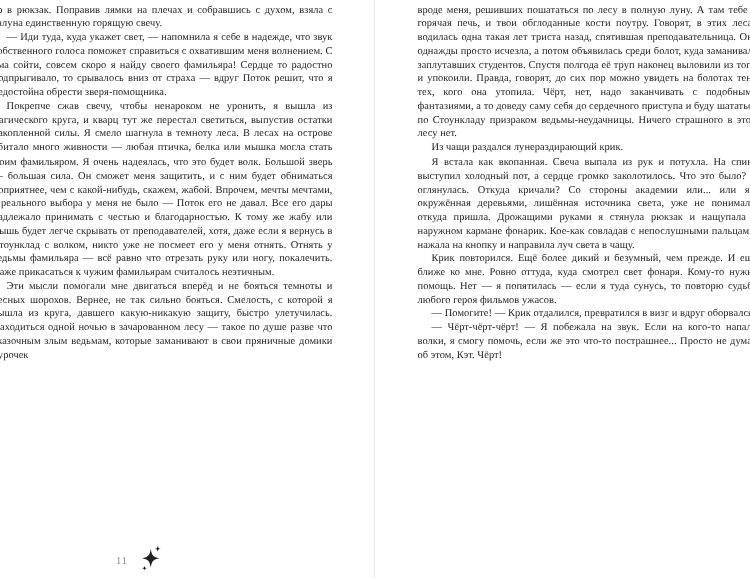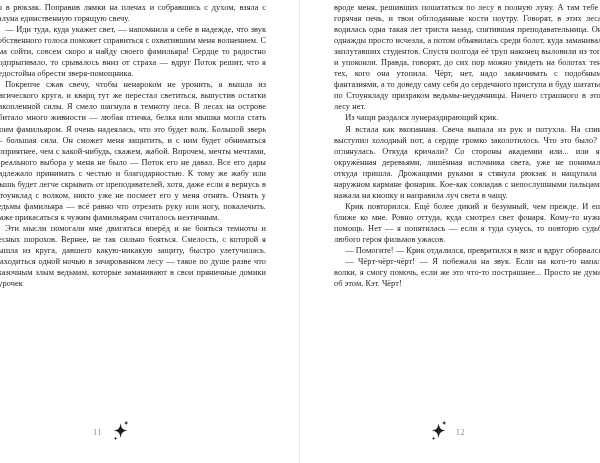--- a/index.html
+++ b/index.html
@@ -64,21 +64,21 @@
   }
   .para {
     margin: 0;
     text-indent: 1.35em;
   }
   .para.cont {
     text-indent: 0;
   }
   .footer {
     position: absolute;
-    bottom: 16px;
+    bottom: 0;
     left: 0;
     width: 248px;
     height: 30px;
   }
   .footer-inner {
     display: flex;
     flex-direction: row;
     align-items: center;
     justify-content: center;
     gap: 7px;
@@ -134,29 +134,17 @@
 
   <div class="page page-right">
     <div class="textblock">
       <p class="para cont">вроде меня, решивших пошататься по лесу в полную луну. А там тебе и горячая печь, и твои обглоданные кости поутру. Говорят, в этих лесах водилась одна такая лет триста назад, спятившая преподавательница. Она однажды просто исчезла, а потом объявилась среди болот, куда заманивала заплутавших студентов. Спустя полгода её труп наконец выловили из топи и упокоили. Правда, говорят, до сих пор можно увидеть на болотах тени тех, кого она утопила. Чёрт, нет, надо заканчивать с подобными фантазиями, а то доведу саму себя до сердечного приступа и буду шататься по Стоункладу призраком ведьмы-неудачницы. Ничего страшного в этом лесу нет.</p>
       <p class="para">Из чащи раздался лунераздирающий крик.</p>
       <p class="para">Я встала как вкопанная. Свеча выпала из рук и потухла. На спине выступил холодный пот, а сердце громко заколотилось. Что это было? Я оглянулась. Откуда кричали? Со стороны академии или... или я... окружённая деревьями, лишённая источника света, уже не понимала, откуда пришла. Дрожащими руками я стянула рюкзак и нащупала в наружном кармане фонарик. Кое-как совладав с непослушными пальцами, нажала на кнопку и направила луч света в чащу.</p>
       <p class="para">Крик повторился. Ещё более дикий и безумный, чем прежде. И ещё ближе ко мне. Ровно оттуда, куда смотрел свет фонаря. Кому-то нужна помощь. Нет — я попятилась — если я туда сунусь, то повторю судьбу любого героя фильмов ужасов.</p>
       <p class="para">— Помогите! — Крик отдалился, превратился в визг и вдруг оборвался.</p>
       <p class="para">— Чёрт-чёрт-чёрт! — Я побежала на звук. Если на кого-то напали волки, я смогу помочь, если же это что-то пострашнее... Просто не думай об этом, Кэт. Чёрт!</p>
     </div>
-    <div class="footer">
-      <div class="footer-inner">
-        <span class="sparkle">
-          <svg width="22" height="24" viewBox="0 0 22 24" aria-hidden="true">
-            <path d="M11.6 3.2 C12.5 8.3 13.4 9.6 18.6 10.6 C13.4 11.6 12.5 12.9 11.6 18.0 C10.7 12.9 9.8 11.6 4.6 10.6 C9.8 9.6 10.7 8.3 11.6 3.2 Z" fill="#1f1f24"></path>
-            <path d="M17.2 0.6 C17.5 2.3 17.8 2.7 19.5 3.0 C17.8 3.3 17.5 3.7 17.2 5.4 C16.9 3.7 16.6 3.3 14.9 3.0 C16.6 2.7 16.9 2.3 17.2 0.6 Z" fill="#1f1f24"></path>
-            <path d="M6.6 16.6 C6.85 18.0 7.1 18.3 8.5 18.55 C7.1 18.8 6.85 19.1 6.6 20.5 C6.35 19.1 6.1 18.8 4.7 18.55 C6.1 18.3 6.35 18.0 6.6 16.6 Z" fill="#1f1f24"></path>
-          </svg>
-        </span>
-        <span class="folio">12</span>
-      </div>
-    </div>
   </div>
 
   <div id="gutter-rule"></div>
 
 </div>
 
 </body></html>

